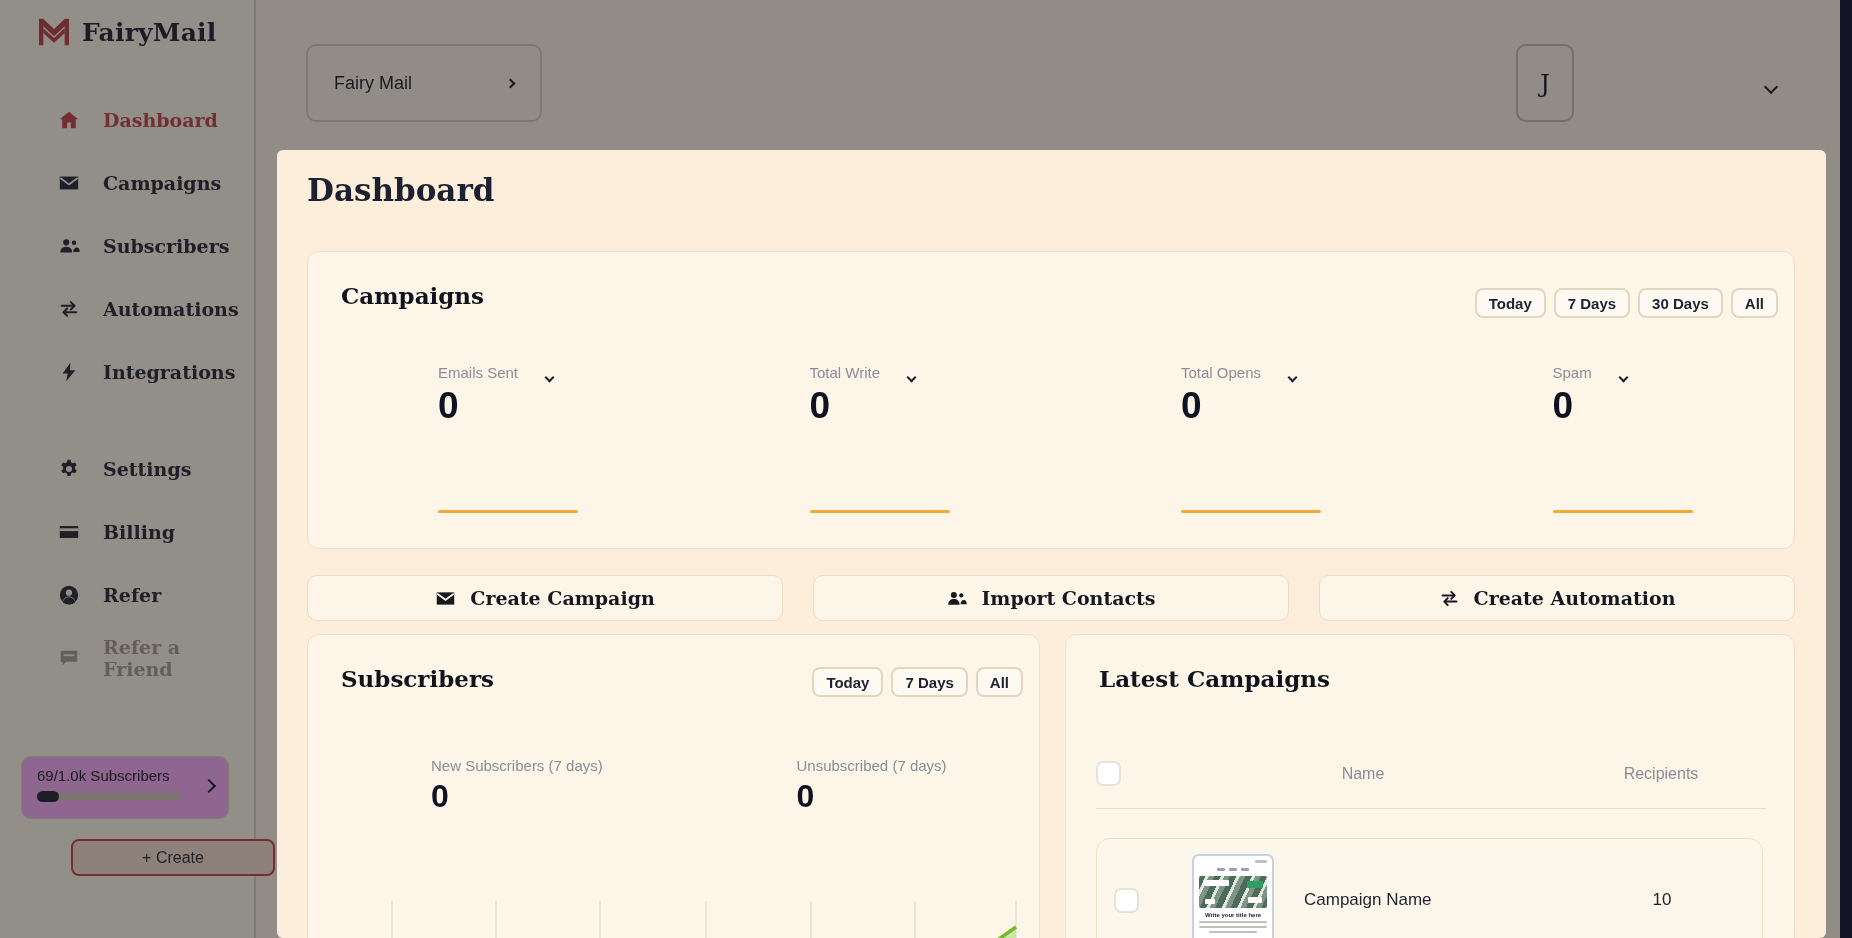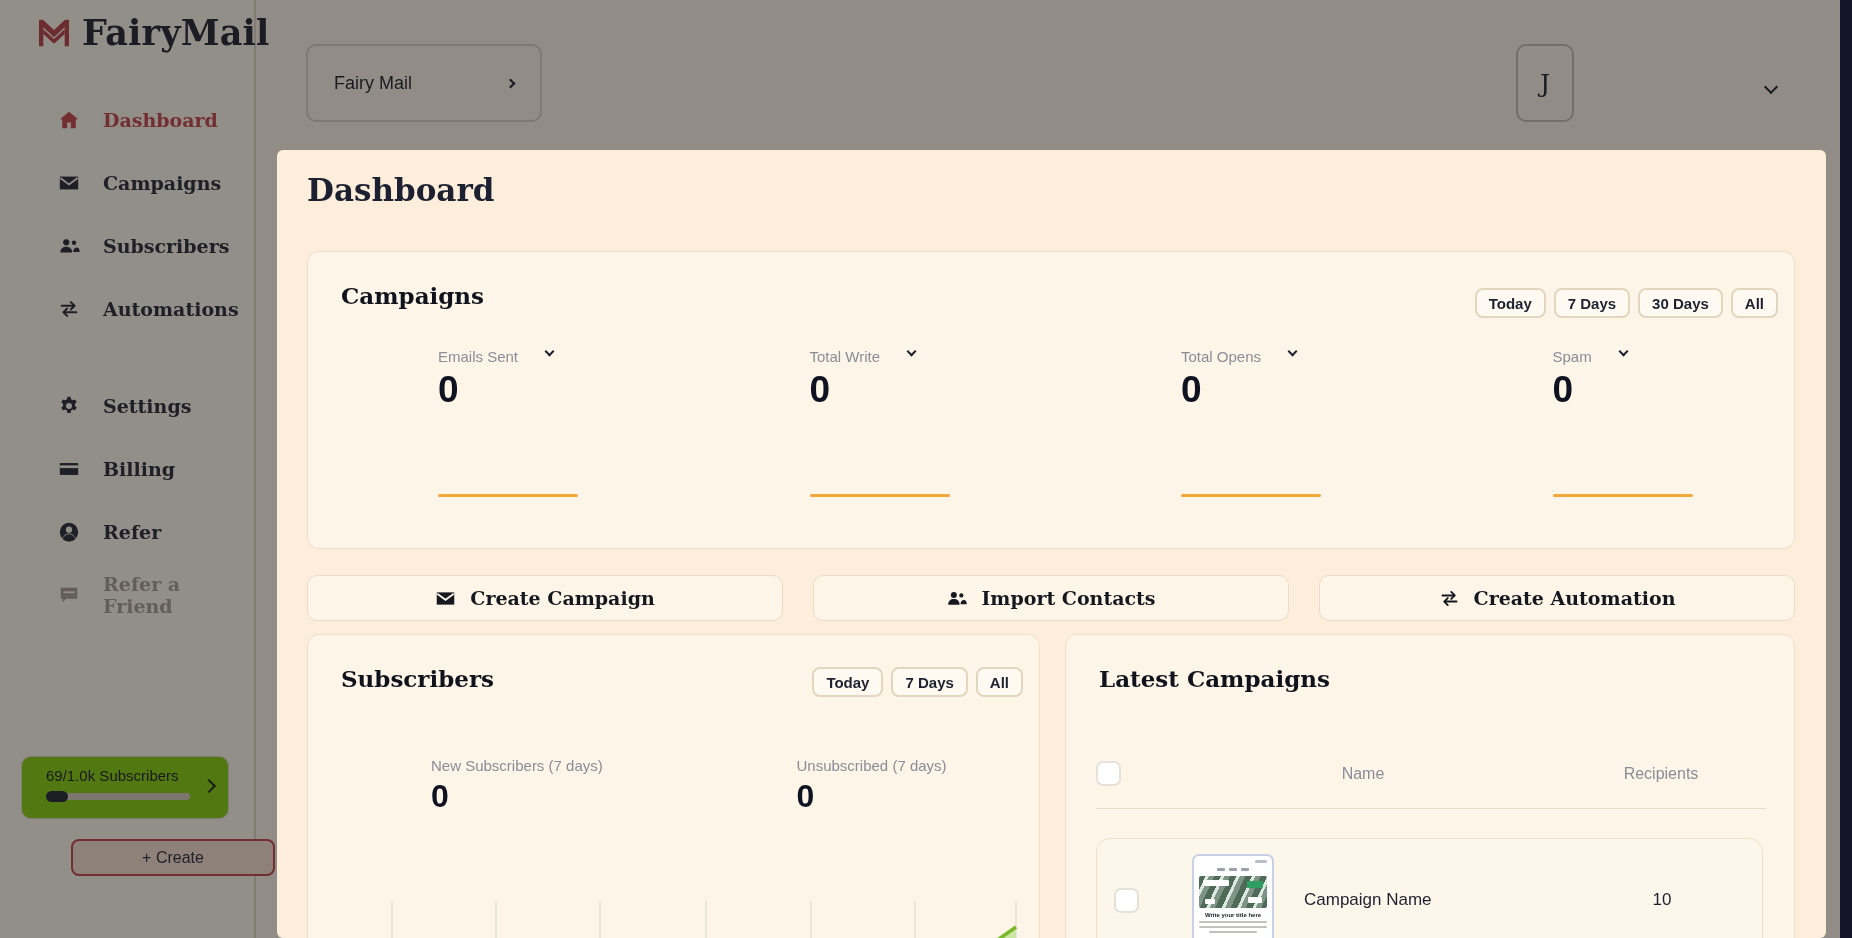--- a/index.html
+++ b/index.html
@@ -16,37 +16,37 @@
   
   #stage { position:absolute; inset:0; width:1852px; height:938px; }
 
   
   .sidebar {
     position:absolute; left:0; top:0; width:256px; height:938px;
     background:#f8f4ed; border-right:2px solid #d7d1c6; z-index:1;
   }
   .logo { position:absolute; left:34px; top:12px; display:flex; align-items:center; gap:8px; }
   .logo svg { width:40px; height:40px; }
-  .logo .brand-text { font-family:"DejaVu Serif",serif; font-weight:700; font-size:35px; color:#222638; letter-spacing:.2px; }
+  .logo .brand-text { font-family:"DejaVu Serif",serif; font-weight:700; font-size:25px; color:#222638; letter-spacing:.2px; }
   .nav { position:absolute; left:0; top:98px; width:100%; }
   .nav-item {
     display:flex; align-items:center; gap:23px;
     padding:0 0 0 58px; height:44px; margin-bottom:19px;
     font-family:"DejaVu Serif",serif; font-weight:700; font-size:19px;
     color:#262b3d; cursor:pointer;
   }
   .nav-item svg { width:22px; height:22px; flex:0 0 22px; }
   .nav-item.active { color:#bf4650; }
   .nav-item.disabled { color:#a39e95; }
   .nav-gap { height:34px; }
 
   .usage-card {
     position:absolute; left:21px; top:756px; width:208px; height:63px;
-    border:1px solid #d9d3c9; border-radius:10px; background:#84cc16;
-    padding:10px 14px 0 24px; cursor:pointer;
+    border:1px solid #d9d3c9; border-radius:10px; background:#f0abfc;
+    padding:10px 14px 0 15px; cursor:pointer;
   }
   .usage-label { font-size:15px; color:#1c1f2b; }
   .usage-bar { margin-top:9px; width:144px; height:7px; background:#cfc9c0; border-radius:4px; position:relative; }
   .usage-fill { position:absolute; left:0; top:-2px; width:22px; height:11px; background:#23273a; border-radius:6px; }
   .usage-chev { position:absolute; right:14px; top:24px; }
 
   .create-btn {
     position:absolute; left:23px; top:839px; width:204px; height:37px;
     border:2px solid #bf4650; border-radius:8px; background:#f0dcd4;
     font-size:16px; color:#2a2e3f; display:flex; align-items:center; justify-content:center;
@@ -93,21 +93,21 @@
   .campaigns-card .card-title { position:absolute; left:33px; top:30px; }
   .filters { position:absolute; display:flex; gap:8px; }
   .filters.c-filters { right:16px; top:36px; }
   .filter-btn {
     height:30px; padding:0 12px; border:2px solid #e3d6bf; border-radius:8px;
     background:#fefaf1; font-size:15px; font-weight:700; color:#1d2130;
     display:flex; align-items:center; cursor:pointer; white-space:nowrap;
   }
   .stats-row { position:absolute; left:0; top:96px; width:100%; display:flex; }
   .stat-cell { width:25%; padding-left:130px; }
-  .stat-label-row { display:flex; align-items:flex-start; gap:28px; }
+  .stat-label-row { display:flex; align-items:flex-end; gap:28px;margin-top:16px; }
   .stat-label { font-size:15px; color:#8a8d98; }
   .stat-value { font-size:37px; font-weight:700; color:#0f1220; margin-top:4px; letter-spacing:.5px; }
   .stat-underline { width:140px; height:3px; background:#f2a93b; margin-top:83px; border-radius:2px; }
 
   
   .actions-row { position:absolute; left:30px; top:425px; width:1488px; display:flex; gap:30px; }
   .action-btn {
     flex:1; height:46px; border:1px solid #e9ddc7; border-radius:10px; background:#fdf5e8;
     display:flex; align-items:center; justify-content:center; gap:14px;
     font-family:"DejaVu Serif",serif; font-weight:700; font-size:19px; color:#15181f; cursor:pointer;
@@ -201,20 +201,26 @@
         <span>Subscribers</span>
       </div>
       <div class="nav-item">
         <svg viewBox="0 0 24 24" fill="none" stroke="currentColor" stroke-width="2.2" stroke-linecap="round" stroke-linejoin="round">
             <path d="M4 8.5 h13"></path>
             <path d="M14 4.5 L18 8.5 L14 12.5" fill="none"></path>
             <path d="M20 15.5 h-13"></path>
             <path d="M10 11.5 L6 15.5 L10 19.5" fill="none"></path>
           </svg>
         <span>Automations</span>
+      </div>
+      <div class="nav-item">
+        <svg class="ic" viewBox="0 0 24 24">
+            <path d="M13.5 2 L5 13.5 L10.5 13.5 L9 22 L19 10 L13 10 Z"></path>
+          </svg>
+        <span>Integrations</span>
       </div>
 
       <div class="nav-gap"></div>
 
       <div class="nav-item">
         <svg class="ic" viewBox="0 0 24 24">
             <path d="M10.3 2 h3.4 l.5 2.6 a7.6 7.6 0 0 1 2 1.2 l2.5-.9 1.7 3 -2 1.7 a7.6 7.6 0 0 1 0 2.4 l2 1.7 -1.7 3 -2.5-.9 a7.6 7.6 0 0 1 -2 1.2 l-.5 2.6 h-3.4 l-.5-2.6 a7.6 7.6 0 0 1 -2-1.2 l-2.5.9 -1.7-3 2-1.7 a7.6 7.6 0 0 1 0-2.4 l-2-1.7 1.7-3 2.5.9 a7.6 7.6 0 0 1 2-1.2 z M12 8.7 a3.3 3.3 0 1 0 0 6.6 a3.3 3.3 0 0 0 0-6.6 z" fill-rule="evenodd"></path>
           </svg>
         <span>Settings</span>
       </div>

